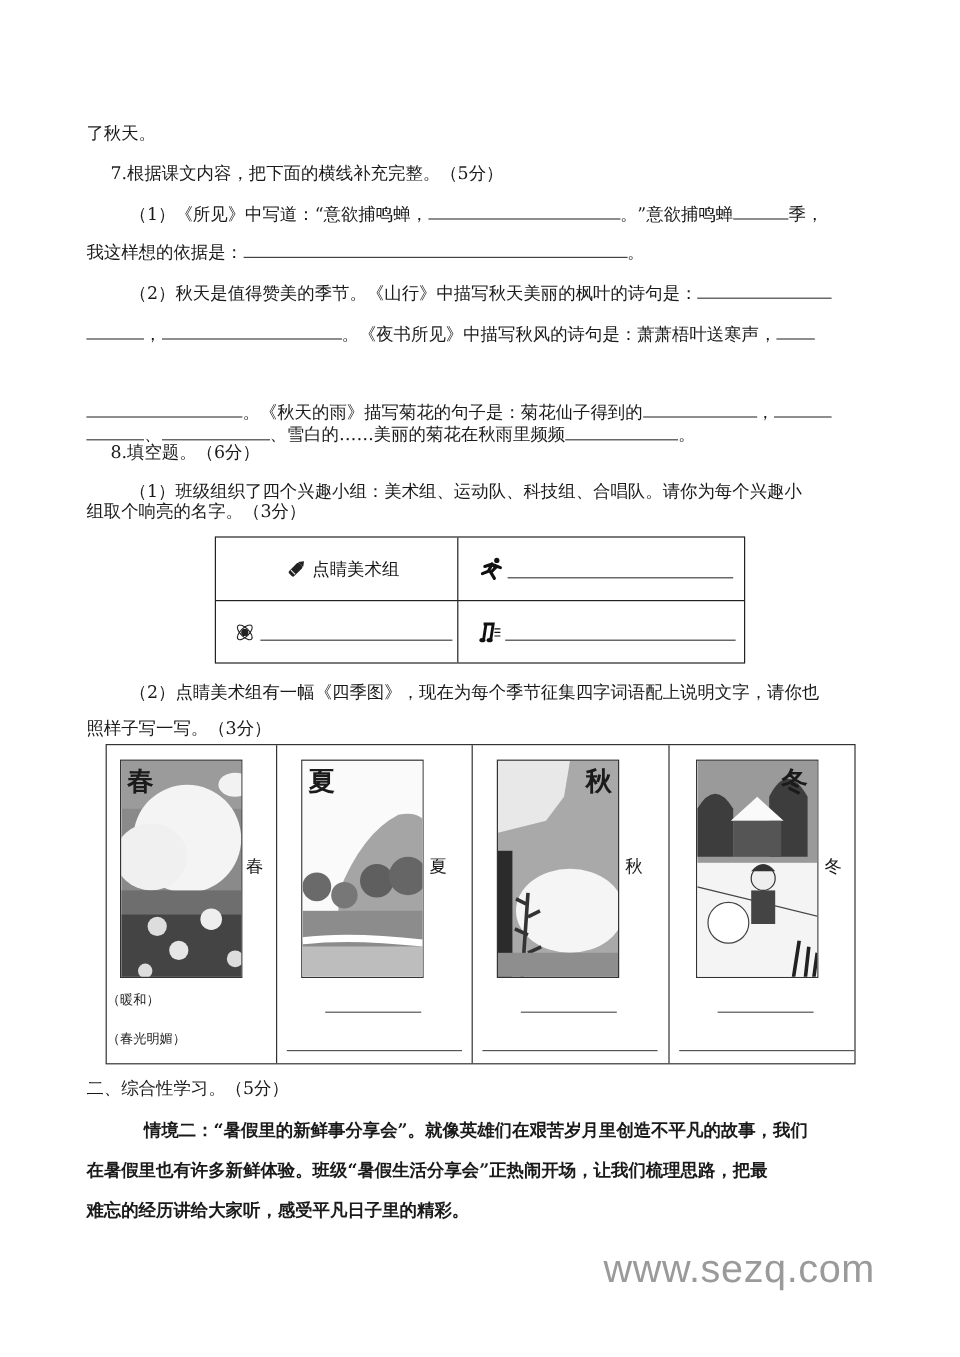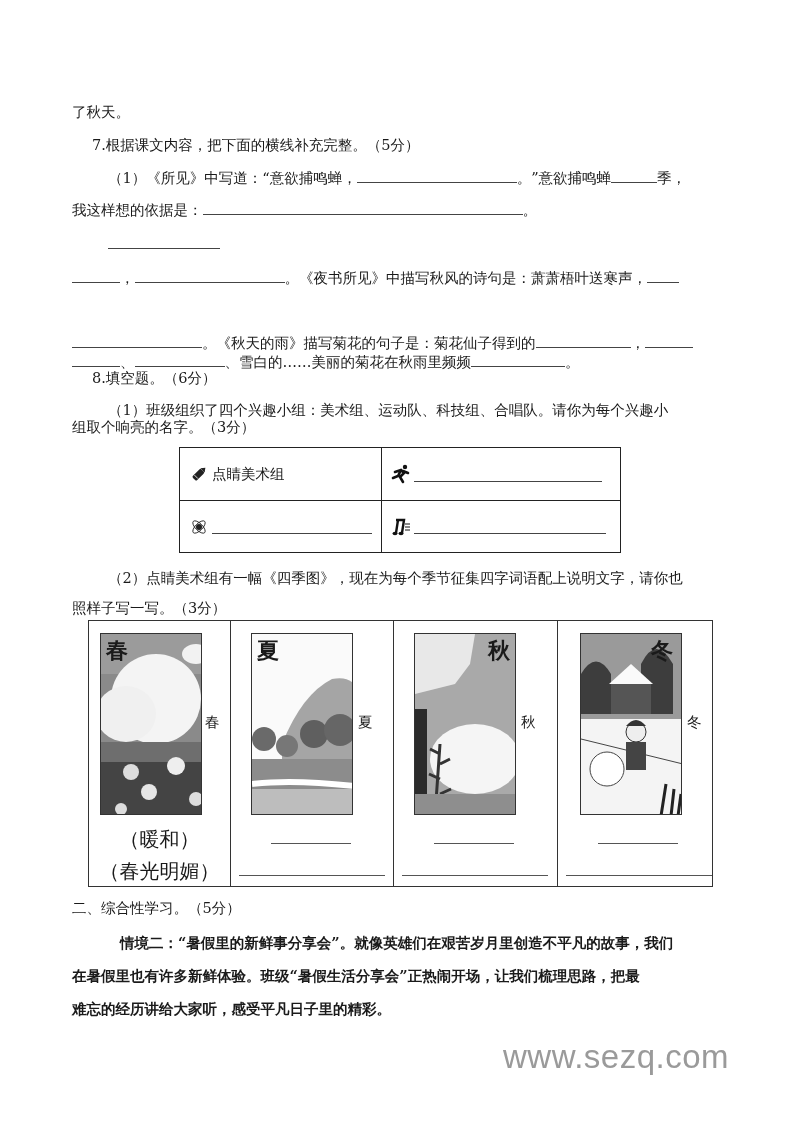--- a/index.html
+++ b/index.html
@@ -13,21 +13,21 @@
     .indent2 { left: 108px; }
     .blank { display: inline-block; border-bottom: 1px solid #444; height: 14px; vertical-align: baseline; }
     .bold { font-weight: bold; }
 
     
     .itable {
       position: absolute; left: 179px; top: 447px; width: 442px; height: 106px;
       border: 1.5px solid #222; box-sizing: border-box;
       display: grid; grid-template-columns: 201px 1fr; grid-template-rows: 1fr 1fr;
     }
-    .icell { display: flex; align-items: center; padding-left: 8px; font-size: 14.5px; box-sizing: border-box; }
+    .icell { display: flex; align-items: center; padding-left: 8px; font-size: 14.5px; box-sizing: border-box; justify-content: center; }
     .icell.r { border-left: 1.5px solid #222; }
     .icell.b { border-top: 1.5px solid #222; }
     .icell .blank { flex: 0 0 auto; }
     .icon { display: inline-flex; width: 22px; height: 22px; align-items: center; justify-content: center; margin-right: 2px; }
 
     
     .stable {
       position: absolute; left: 88px; top: 620px; width: 625px; height: 267px;
       border: 1.5px solid #333; box-sizing: border-box;
       display: grid; grid-template-columns: 141px 163px 164px 1fr;
@@ -36,21 +36,21 @@
     .scell + .scell { border-left: 1.5px solid #333; }
     .pic {
       position: absolute; top: 12px; width: 102px; height: 182px;
       border: 1px solid #333; box-sizing: border-box; overflow: hidden;
     }
     .pic svg { display: block; }
     .season-label { position: absolute; top: 92px; font-size: 14.5px; }
     .pic-char {
       position: absolute; font-size: 22px; font-weight: bold; font-family: "DejaVu Sans", "Liberation Sans", sans-serif;
     }
-    .caption { position: absolute; font-size: 20px; left: 0; right: 0; text-align: center; font-family: Liberation Serif, serif; }
+    .caption { position: absolute; font-size: 11px; left: 0; right: 0; text-align: left; font-family: Liberation Serif, serif; }
     .sline { position: absolute; border-bottom: 1px solid #555; height: 0; }
 
     .watermark {
       position: absolute; left: 503px; top: 1038px;
       font-family: "Liberation Sans", "DejaVu Sans", sans-serif;
       font-size: 33px; color: #9a9a9a; letter-spacing: 0.5px;
     }
   </style>
 </head>
 <body>
@@ -60,21 +60,21 @@
 <div class="line indent" style="top:135px;">7.根据课文内容，把下面的横线补充完整。（5分）</div>
 
 <div class="line indent2" style="top:168px;">
   <span>（1）《所见》中写道：“意欲捕鸣蝉，</span><span class="blank" style="width:160px;"></span><span>。”意欲捕鸣蝉</span><span class="blank" style="width:46px;"></span><span>季，</span>
 </div>
 <div class="line" style="top:200px;">
   <span>我这样想的依据是：</span><span class="blank" style="width:320px;"></span><span>。</span>
 </div>
 
 <div class="line indent2" style="top:234px;">
-  <span class="blank" style="width:112px;"></span>
+  <span>（2）秋天是值得赞美的季节。《山行》中描写秋天美丽的枫叶的诗句是：</span><span class="blank" style="width:112px;"></span>
 </div>
 <div class="line" style="top:268px;">
   <span class="blank" style="width:48px;"></span><span>，</span><span class="blank" style="width:150px;"></span><span>。《夜书所见》中描写秋风的诗句是：萧萧梧叶送寒声，</span><span class="blank" style="width:32px;"></span>
 </div>
 <div class="line" style="top:302px;margin-top:31px;">
   <span class="blank" style="width:130px;"></span><span>。《秋天的雨》描写菊花的句子是：菊花仙子得到的</span><span class="blank" style="width:95px;"></span><span>，</span><span class="blank" style="width:48px;"></span>
 </div>
 <div class="line" style="top:352px;">
   <span class="blank" style="width:48px;"></span><span>、</span><span class="blank" style="width:90px;"></span><span>、雪白的……美丽的菊花在秋雨里频频</span><span class="blank" style="width:94px;"></span><span>。</span>
 </div>

